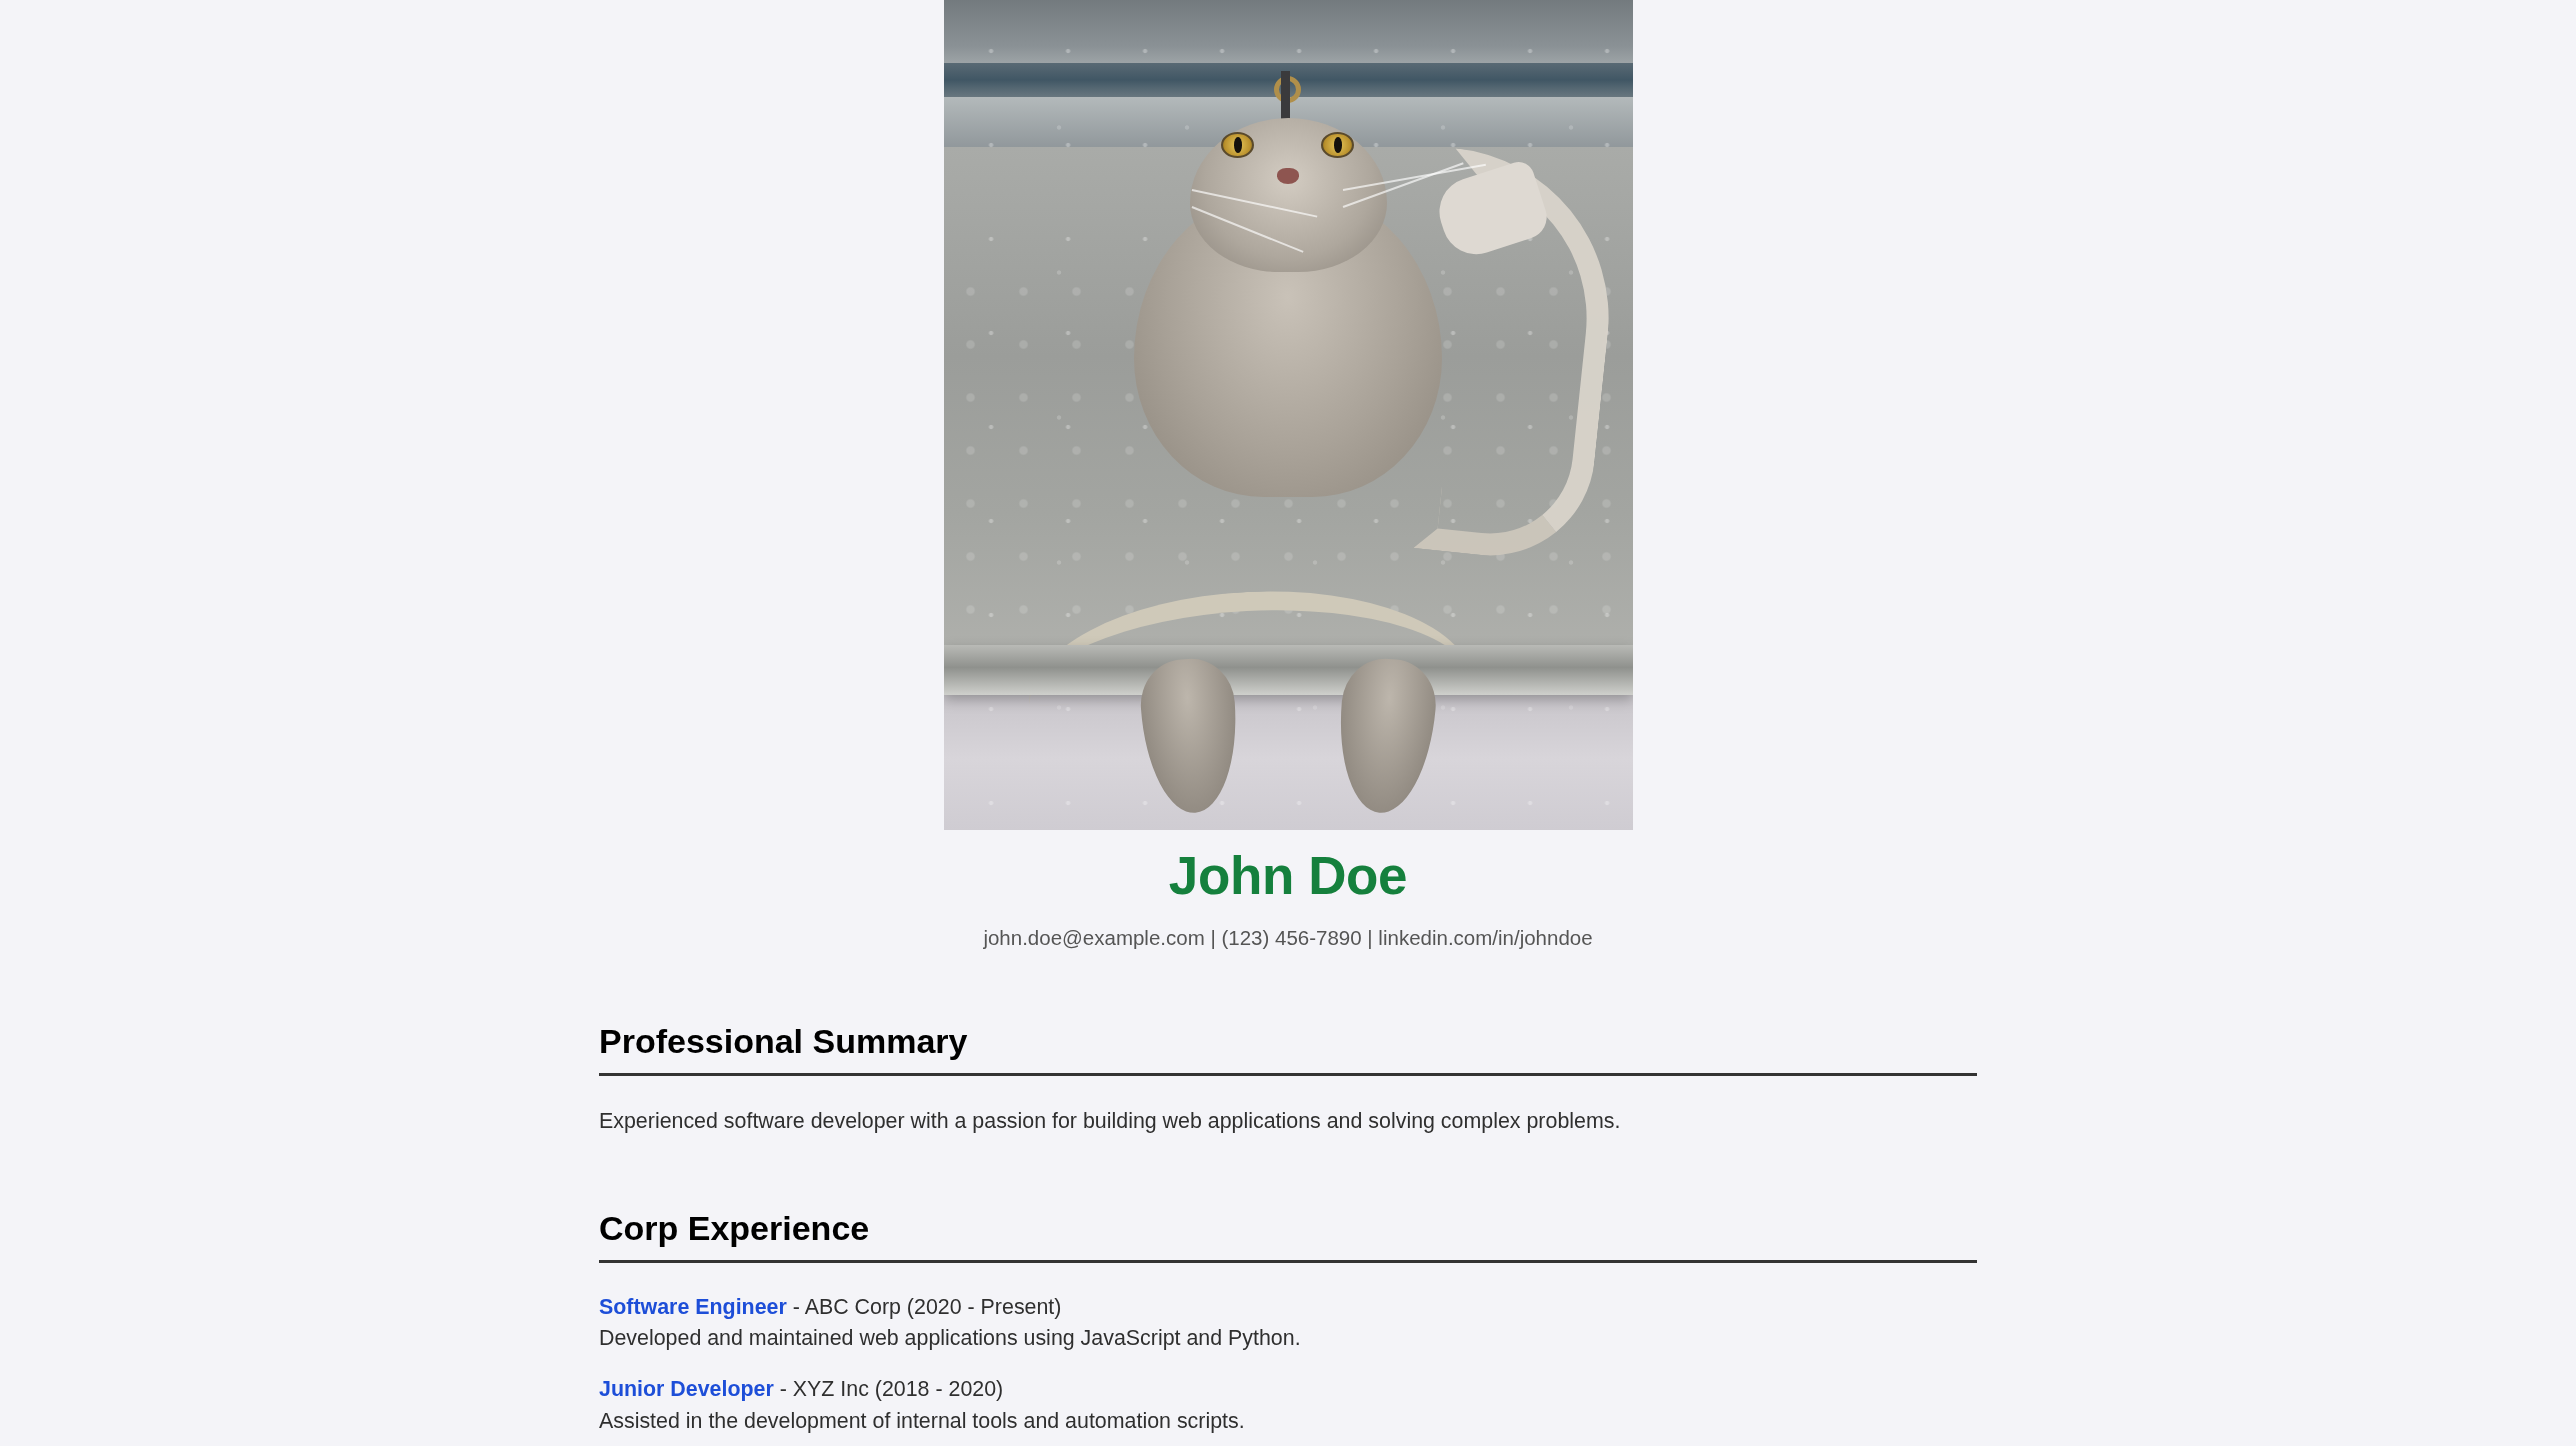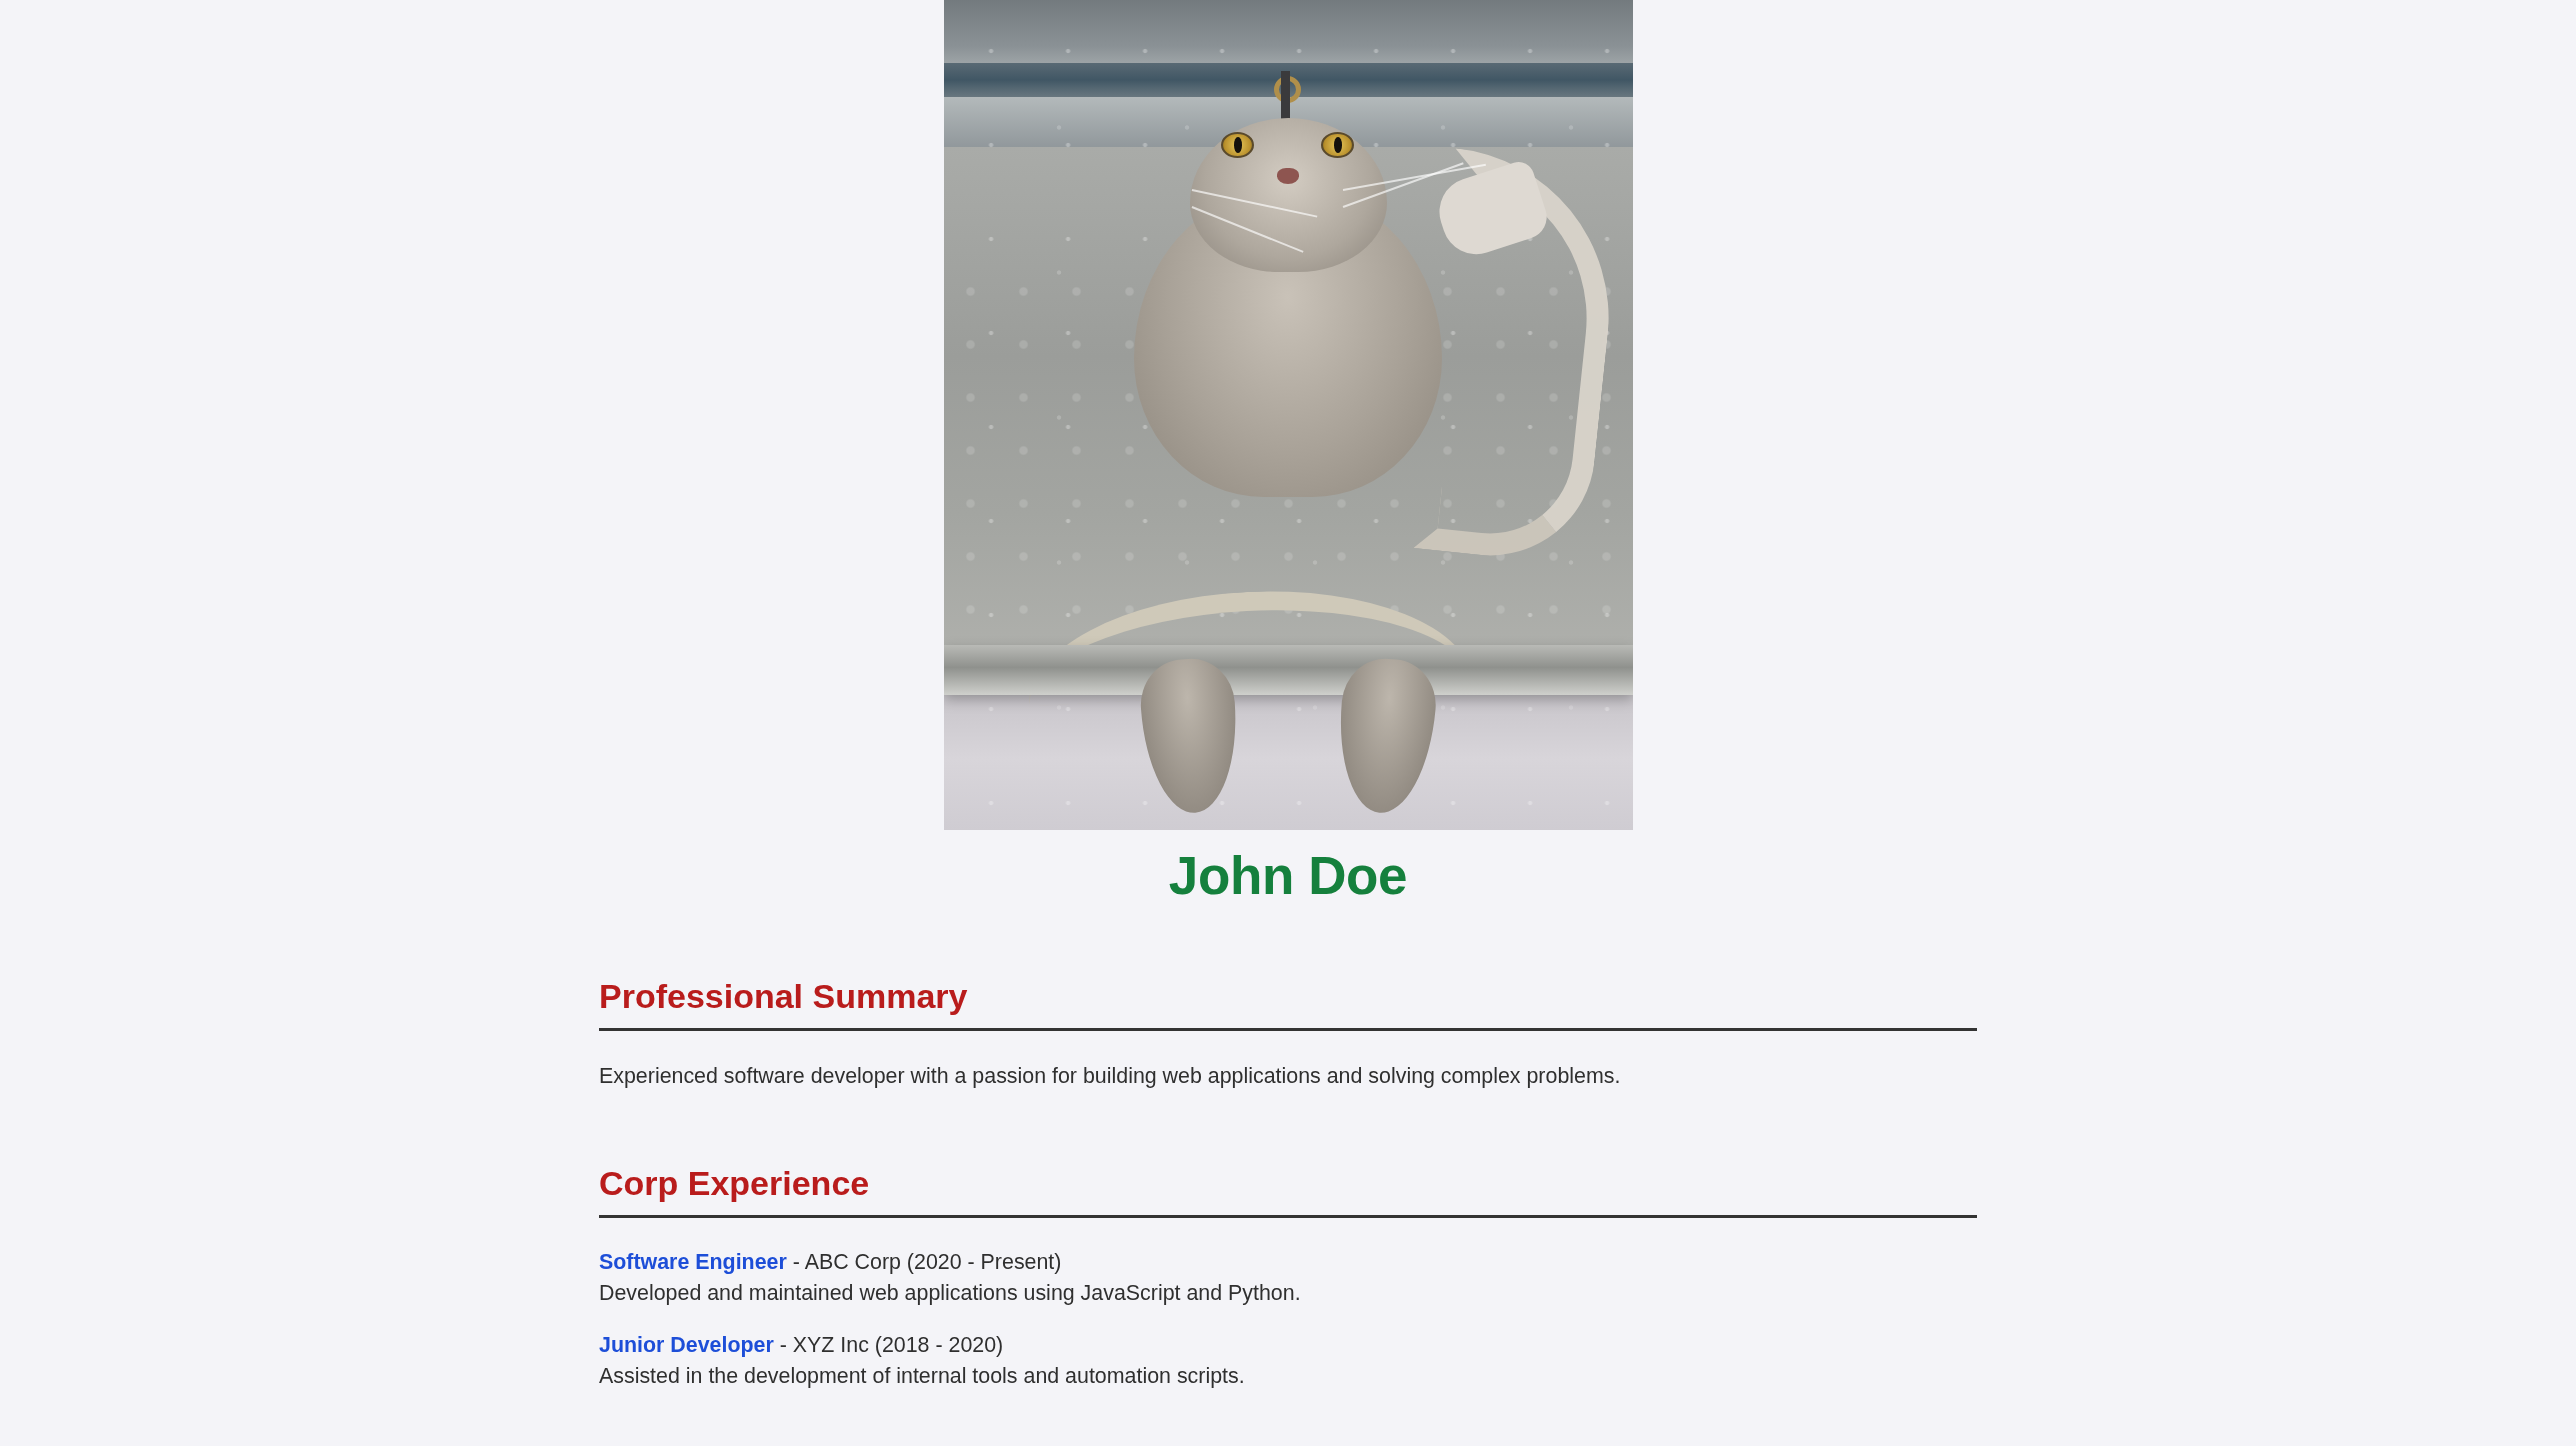--- a/index.html
+++ b/index.html
@@ -203,21 +203,21 @@
     margin-top: 20.5px;
   }
 
   
   .section {
     margin-top: 72px;
   }
   .section-title {
     font-size: 34px;
     font-weight: bold;
-    color: #b91c1c;
+    color: #000000;
     margin: 0;
     padding-bottom: 12px;
     border-bottom: 3.4px solid #333333;
     width: 1378px;
   }
   .section-body {
     margin-top: 29px;
     font-size: 21.4px;
     color: #2f2f2f;
     line-height: 1.5;
@@ -270,20 +270,21 @@
           <div class="whisker" style="left:36%;top:24%;width:128px;transform:rotate(12deg)"></div>
           <div class="whisker" style="left:36%;top:26%;width:120px;transform:rotate(22deg)"></div>
           <div class="whisker" style="left:58%;top:24%;width:145px;transform:rotate(-10deg)"></div>
           <div class="whisker" style="left:58%;top:26%;width:128px;transform:rotate(-20deg)"></div>
           <div class="paw left"></div>
           <div class="paw right"></div>
         </div>
       </div>
 
       <h1 class="name">John Doe</h1>
+      <div class="contact">john.doe@example.com | (123) 456-7890 | linkedin.com/in/johndoe</div>
     </div>
 
     <div class="section">
       <h2 class="section-title">Professional Summary</h2>
       <p class="section-body">Experienced software developer with a passion for building web applications and solving complex problems.</p>
     </div>
 
     <div class="section">
       <h2 class="section-title">Corp Experience</h2>
 

